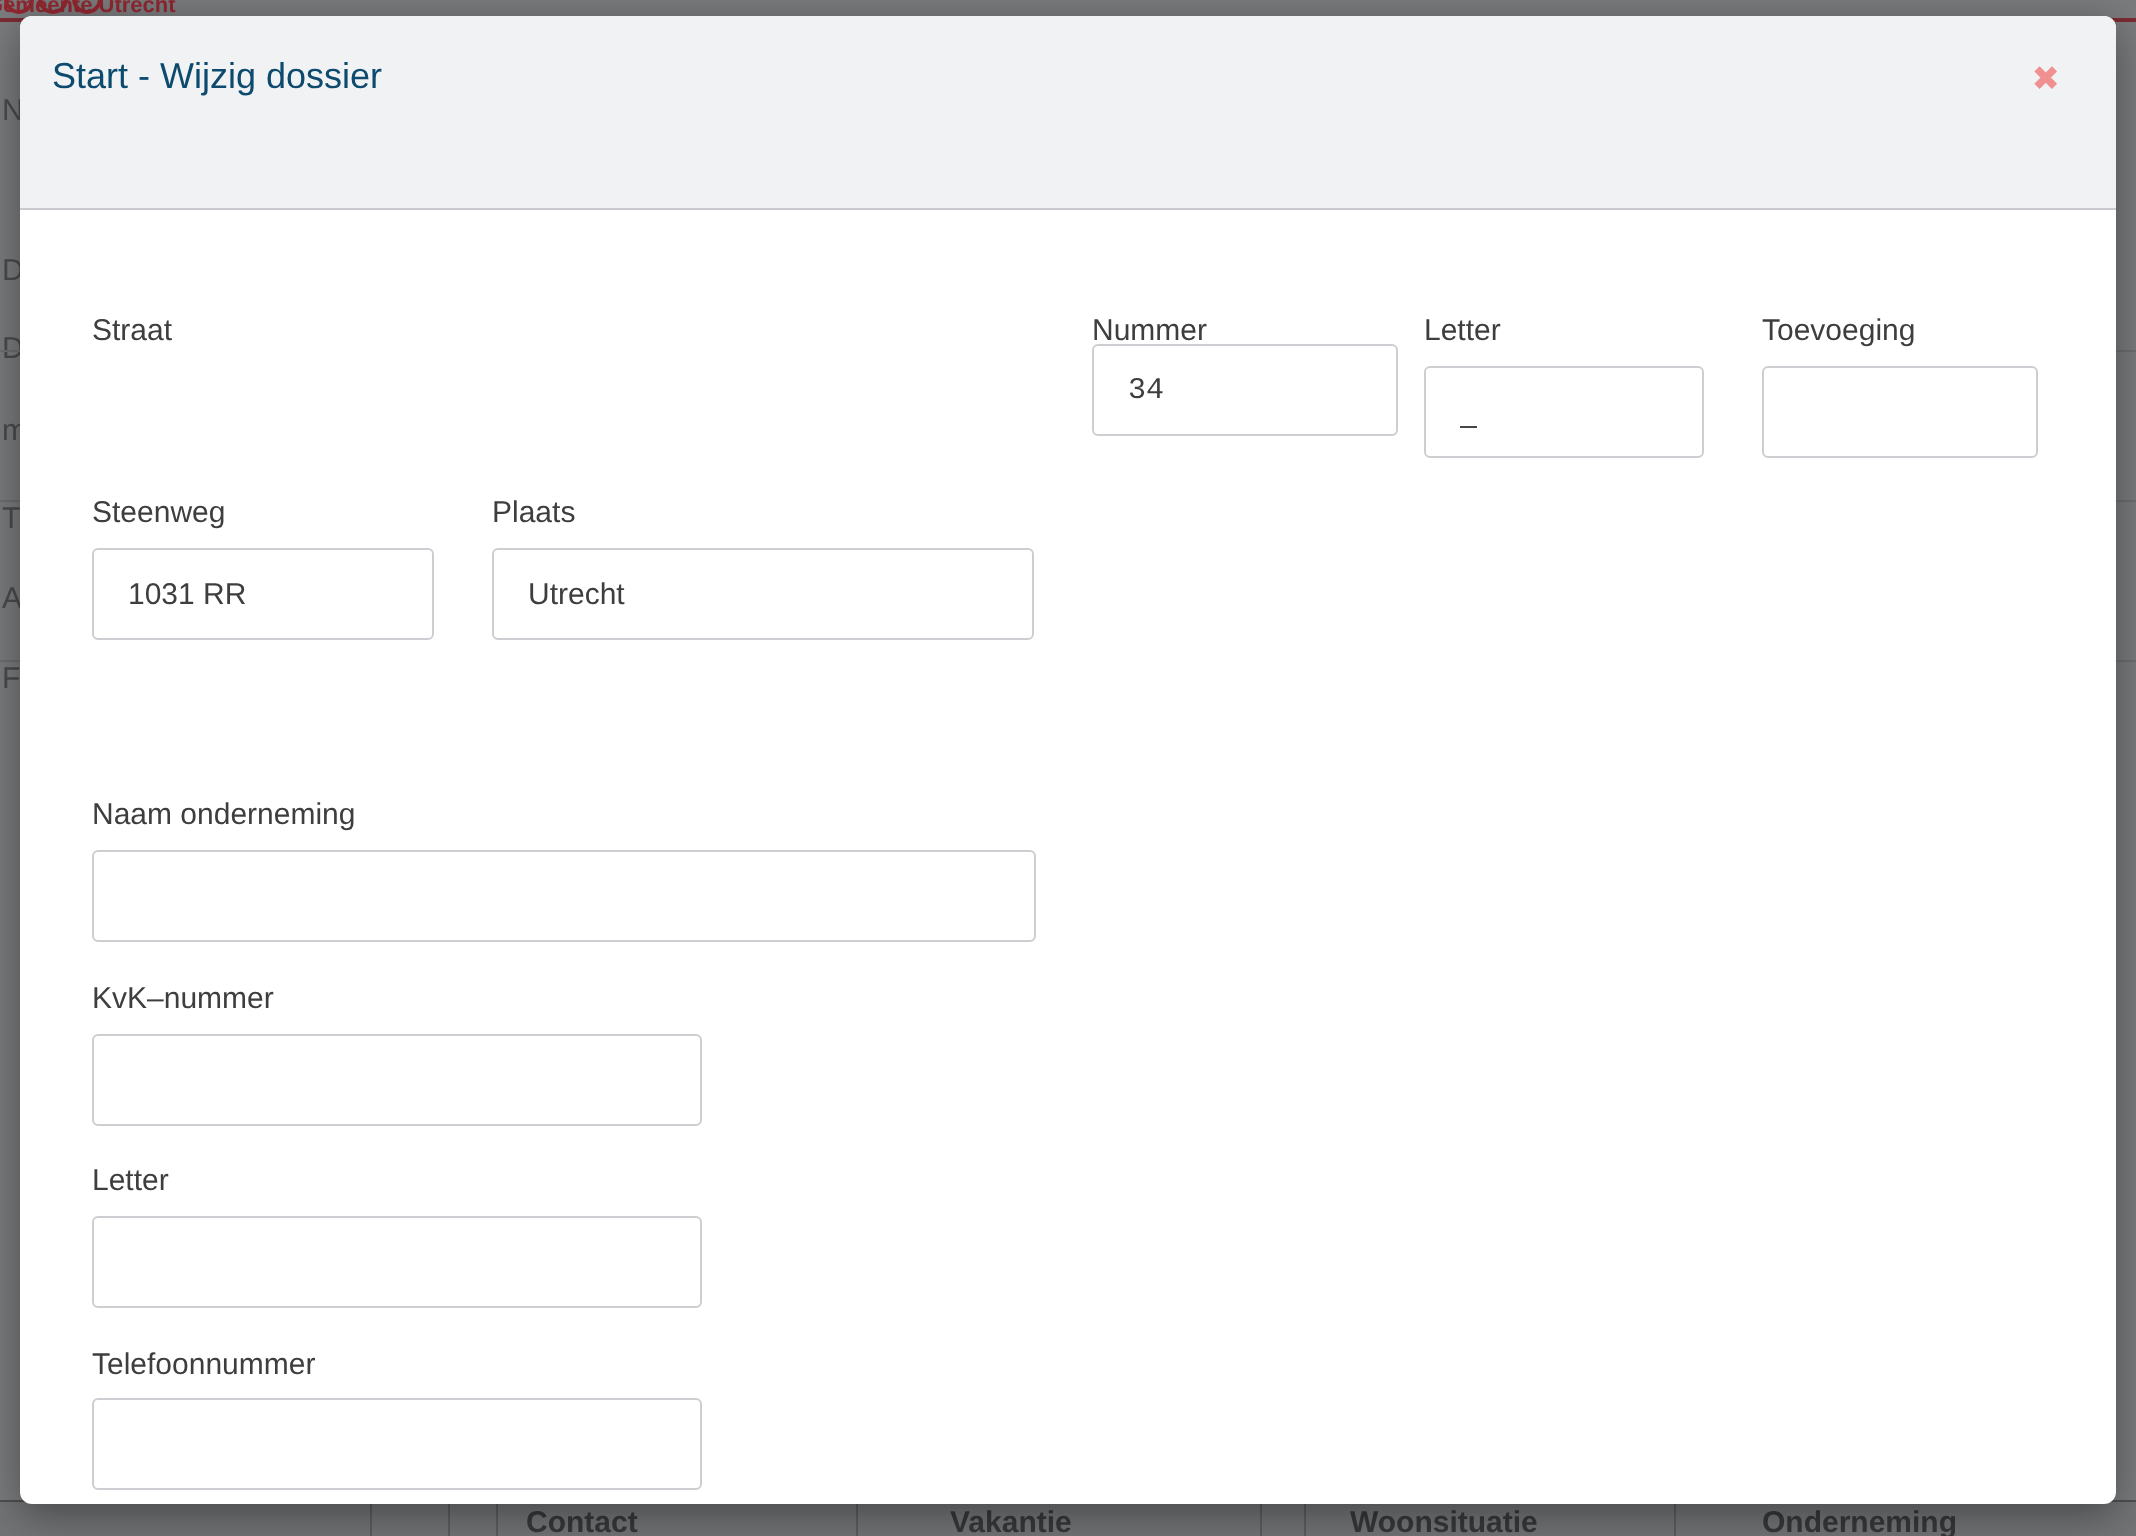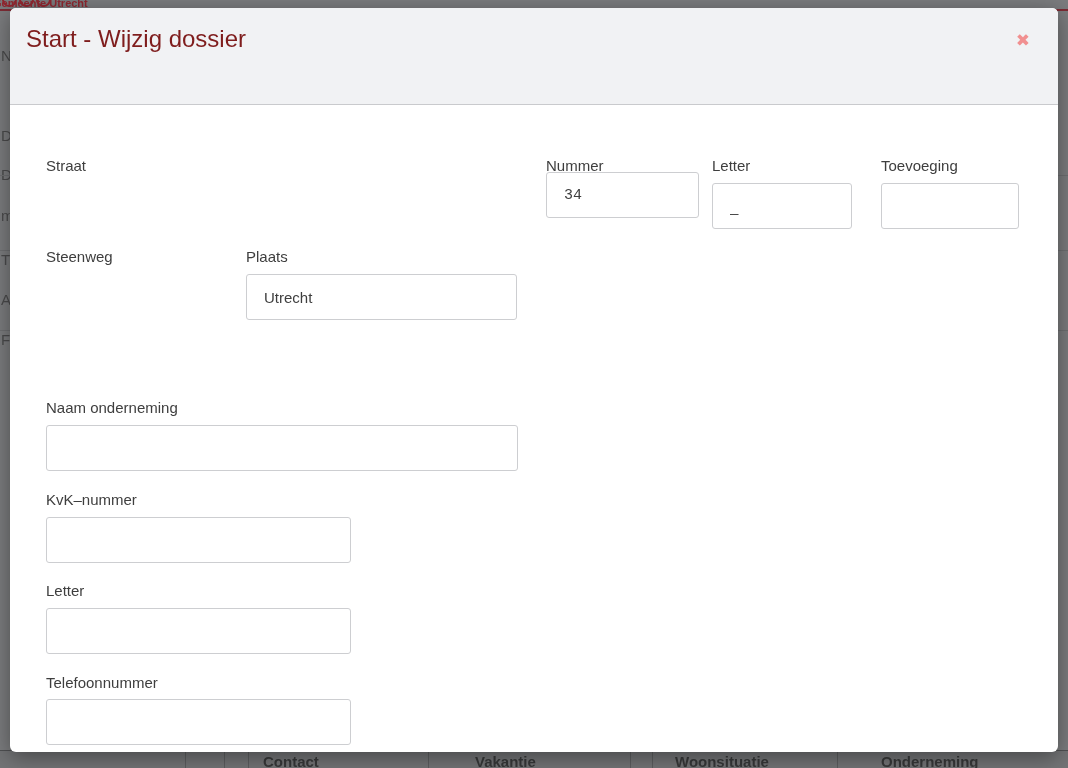--- a/index.html
+++ b/index.html
@@ -22,21 +22,21 @@
 
   
   .modal{
     position:absolute;left:10px;top:8px;width:1048px;height:744px;
     background:#ffffff;border-radius:6px;box-shadow:0 5px 22px rgba(0,0,0,.4);
   }
   .modal-header{
     position:absolute;top:0;left:0;right:0;height:96px;
     background:#f1f2f4;border-bottom:1px solid #c9cacd;border-radius:6px 6px 0 0;
   }
-  .modal-title{position:absolute;left:16px;top:21px;font-size:24px;line-height:19px;color:#7f1d1d;}
+  .modal-title{position:absolute;left:16px;top:21px;font-size:18px;line-height:19px;color:#0c4a6e;}
   .modal-close{
     position:absolute;right:26px;top:22px;border:none;background:none;padding:2px;
     font-size:17px;font-weight:bold;color:#f19090;cursor:pointer;line-height:17px;
     font-family:"DejaVu Sans",sans-serif;
   }
 
   .section-heading{position:absolute;left:36px;margin:0;font-size:24px;line-height:26px;font-weight:700;color:#3a3a3a;letter-spacing:.2px;}
   .fl{position:absolute;font-size:15px;line-height:16px;color:#3e3e3e;}
   .fi{
     position:absolute;height:46px;box-sizing:border-box;
@@ -98,20 +98,21 @@
   <label class="fl" style="left:536px;top:150px">Nummer</label>
   <input class="fi" style="left: 536px; top: 164px; width: 153px; font-family: Liberation Mono, monospace;" type="text" value="34">
 
   <label class="fl" style="left:702px;top:150px">Letter</label>
   <input class="fi" style="left: 702px; top: 175px; width: 140px;" type="text" value="_">
 
   <label class="fl" style="left:871px;top:150px">Toevoeging</label>
   <input class="fi" style="left: 871px; top: 175px; width: 138px;" type="text" value="">
 
   <label class="fl" style="left:36px;top:241px">Steenweg</label>
+  <input class="fi" style="left: 36px; top: 266px; width: 171px;" type="text" value="1031 RR">
 
   <label class="fl" style="left:236px;top:241px">Plaats</label>
   <input class="fi" style="left: 236px; top: 266px; width: 271px;" type="text" value="Utrecht">
 
 
   <label class="fl" style="left:36px;top:392px">Naam onderneming</label>
   <input class="fi" style="left: 36px; top: 417px; width: 472px;" type="text" value="">
 
   <label class="fl" style="left:36px;top:484px">KvK–nummer</label>
   <input class="fi" style="left: 36px; top: 509px; width: 305px;" type="text" value="">

